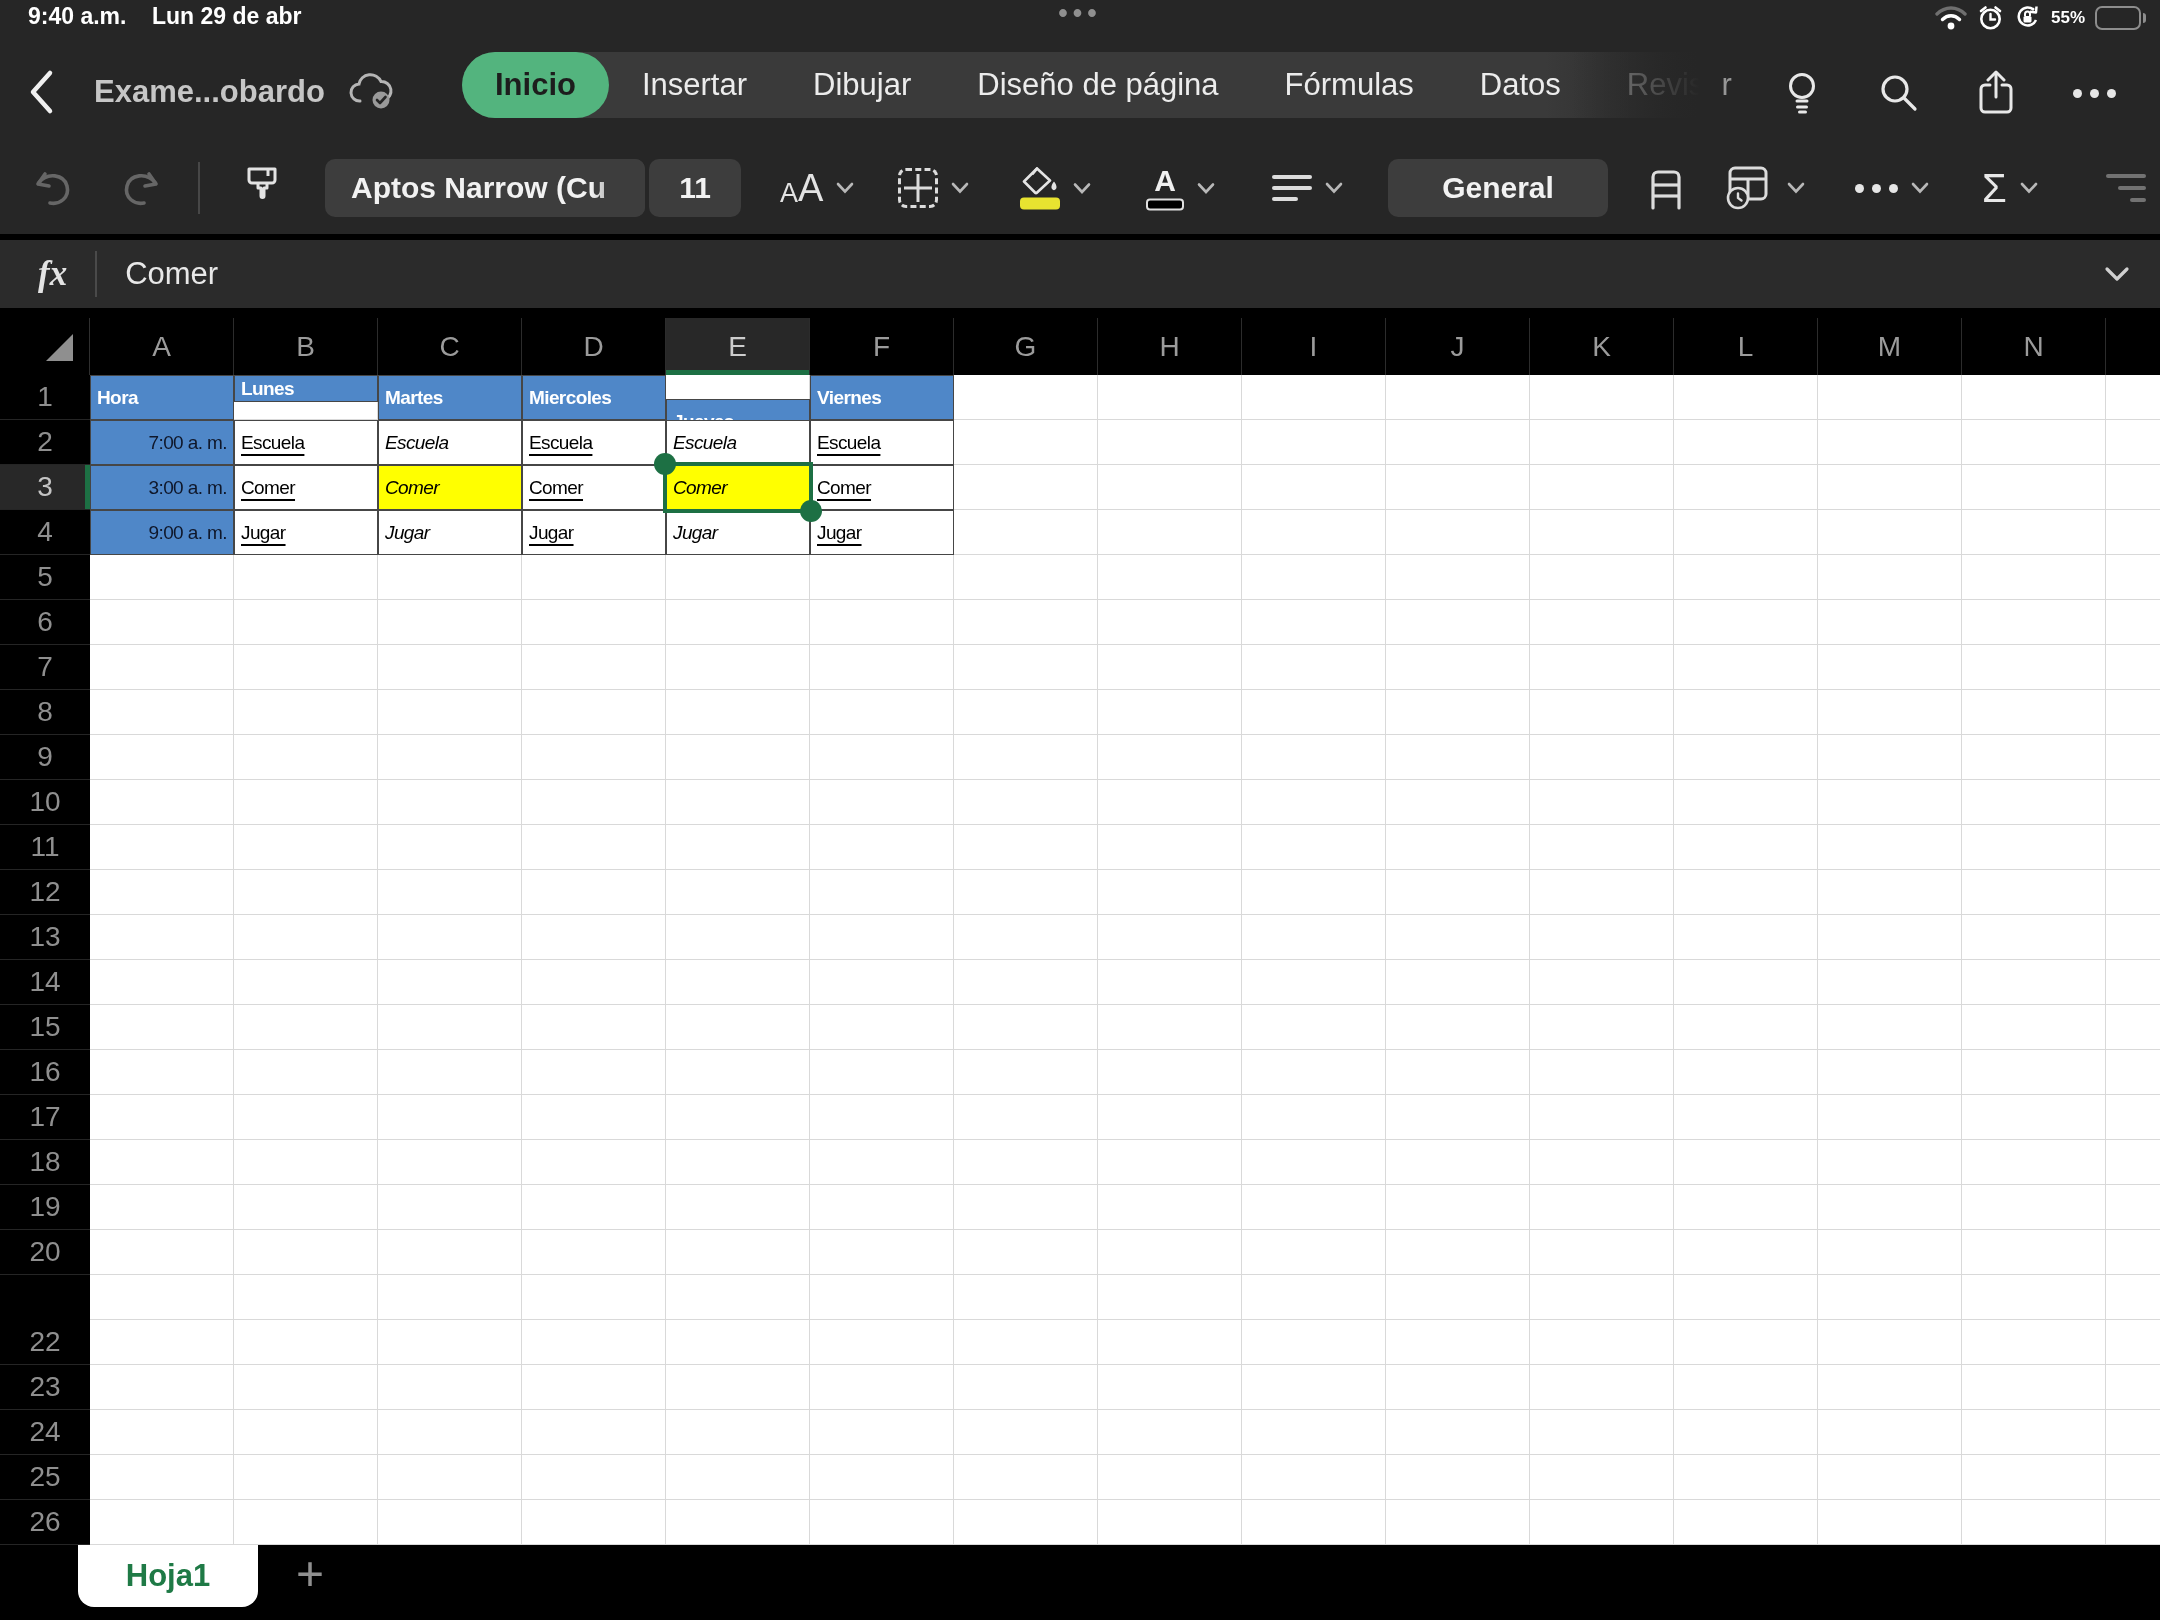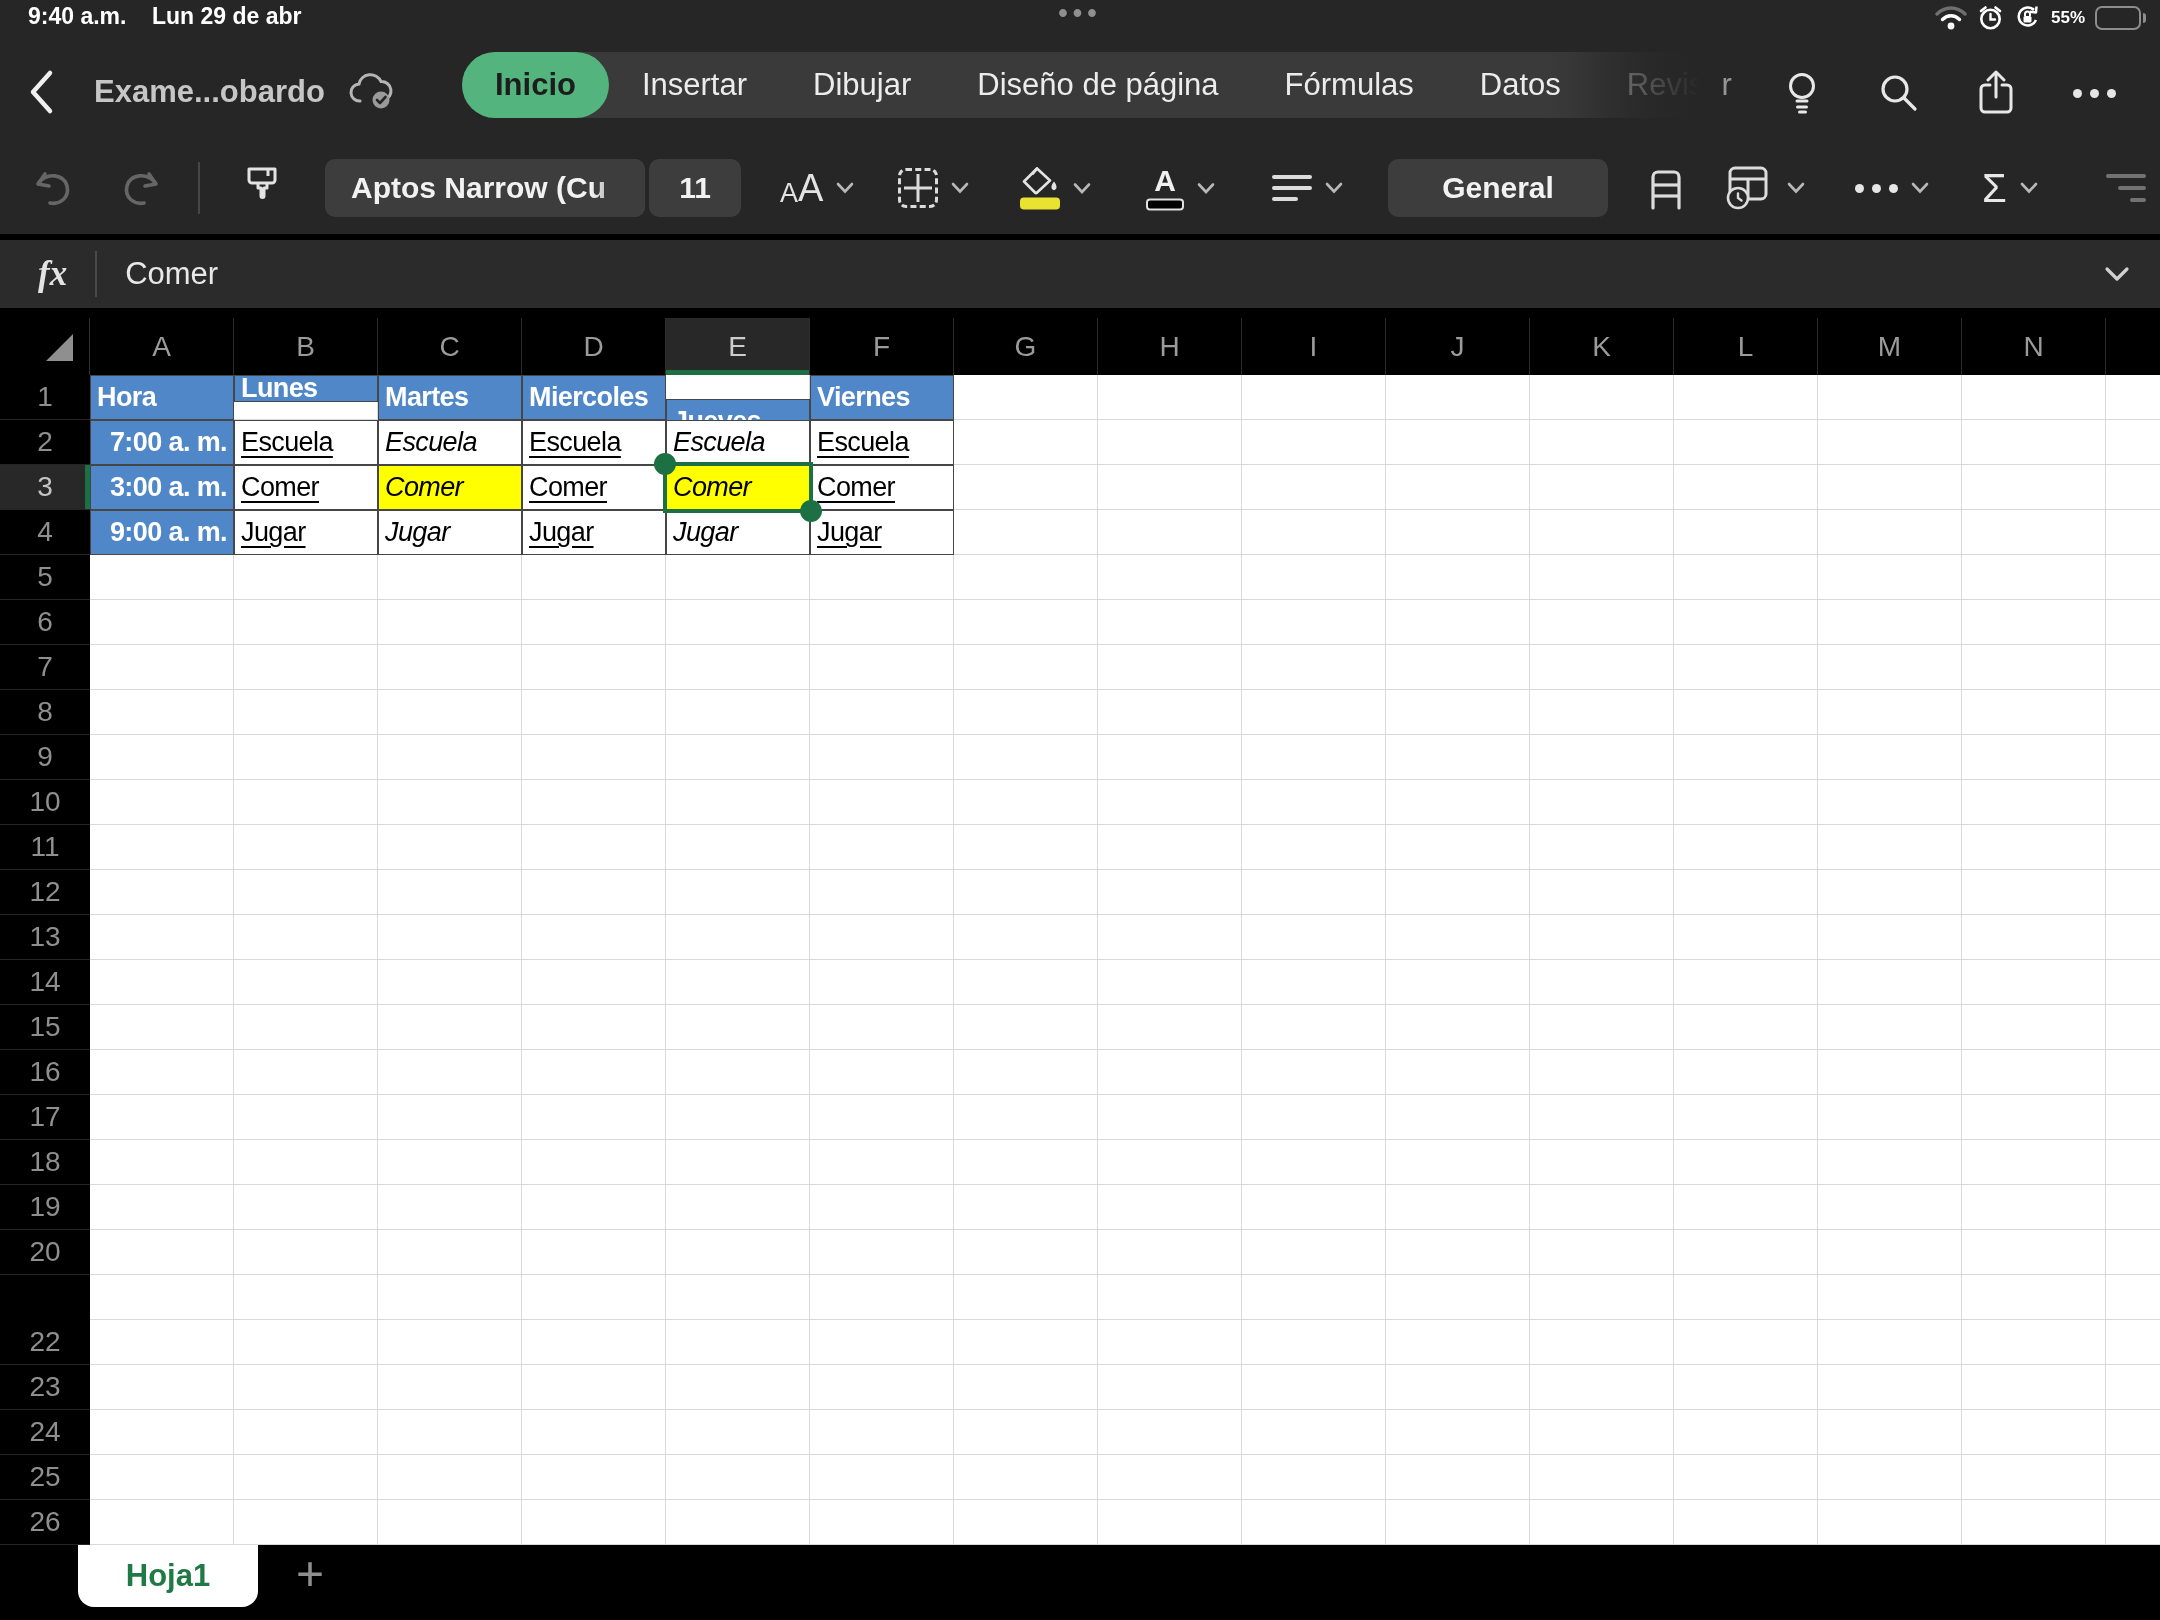--- a/index.html
+++ b/index.html
@@ -93,24 +93,24 @@
   .corner-tri{position:absolute;right:16px;bottom:14px;width:0;height:0;
               border-left:27px solid transparent;border-bottom:27px solid #8f8f8f}
   .colhead{position:absolute;top:0;height:57px;line-height:57px;text-align:center;z-index:3;
            background:#000;color:#9b9b9b;font-size:28px;border-right:1px solid #2c2c2c}
   .colhead.sel{background:#282828;color:#cdcdcd;box-shadow:inset 0 -5px 0 var(--selgreen)}
   .rowhead{position:absolute;left:0;width:90px;z-index:3;background:#000;color:#8f8f8f;
            font-size:28px;display:flex;align-items:center;justify-content:center;
            border-bottom:1px solid #252525}
   .rowhead.sel{background:#282828;color:#c4c4c4;box-shadow:inset -5px 0 0 var(--selgreen)}
   .tcell{position:absolute;z-index:2;display:flex;align-items:center;background:#fff;
-         border:1px solid #464646;color:#000;font-size:27px;letter-spacing:-0.6px;
+         border:1px solid #464646;color:#000;font-size:19px;letter-spacing:-0.6px;
          padding:0 6px;white-space:nowrap;overflow:hidden}
   .tcell.hdr{background:var(--blue);color:#fff;font-weight:bold}
-  .tcell.time{background:var(--blue);color:#ffffff;font-weight:bold;justify-content:flex-end}
+  .tcell.time{background:var(--blue);color:#0f172a;font-weight:normal;justify-content:flex-end}
   .tcell.u{text-decoration:underline;text-decoration-thickness:2px;text-underline-offset:5px}
   .tcell.i{font-style:italic}
   .tcell.hl{background:var(--yellow)}
   .sel-overlay{position:absolute;z-index:5;border:4px solid var(--selgreen);pointer-events:none}
   .sel-overlay::before,.sel-overlay::after{content:'';position:absolute;width:22px;height:22px;
       border-radius:50%;background:var(--selgreen)}
   .sel-overlay::before{left:-13px;top:-13px}
   .sel-overlay::after{right:-13px;bottom:-13px}
 
   

